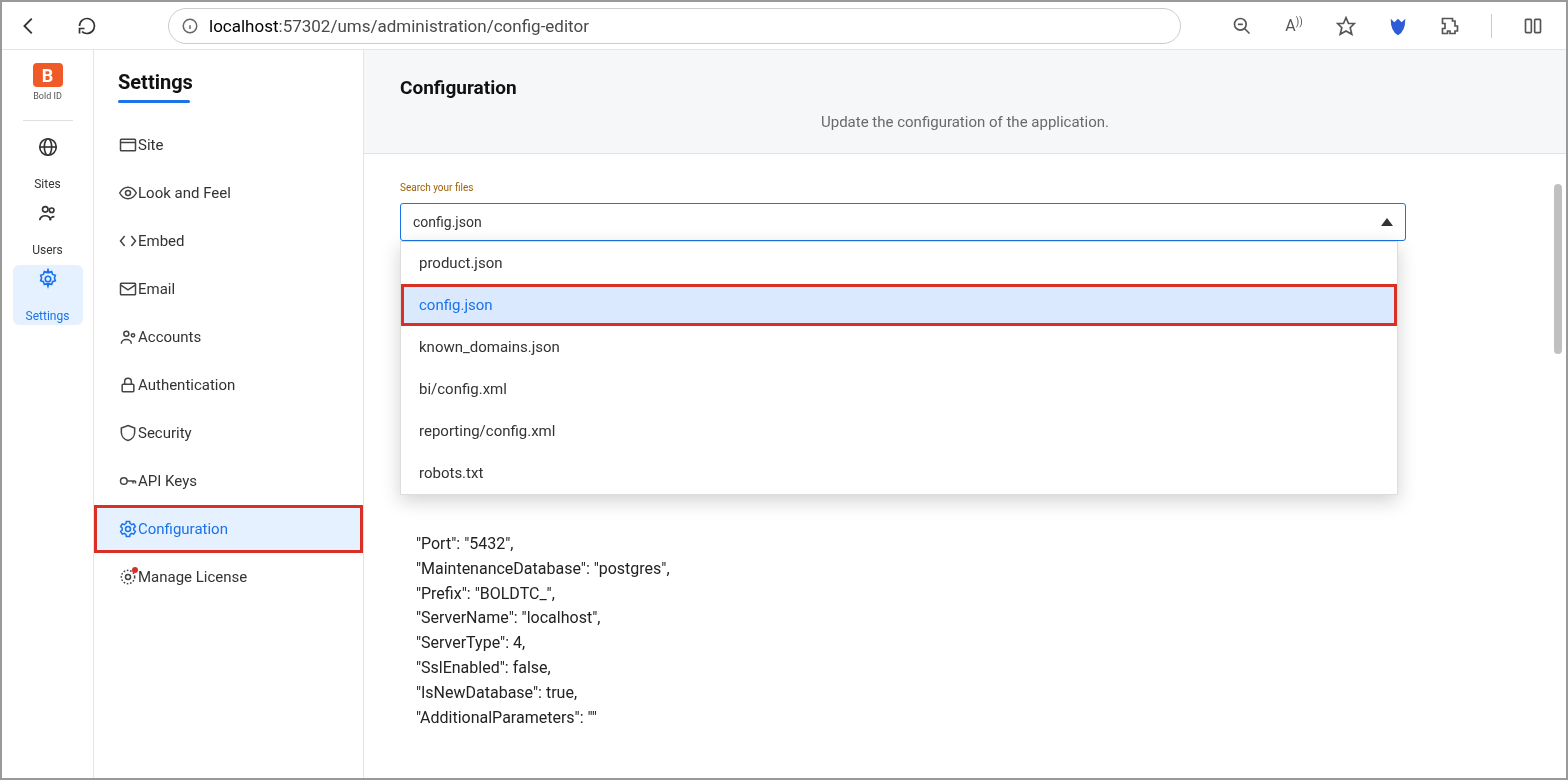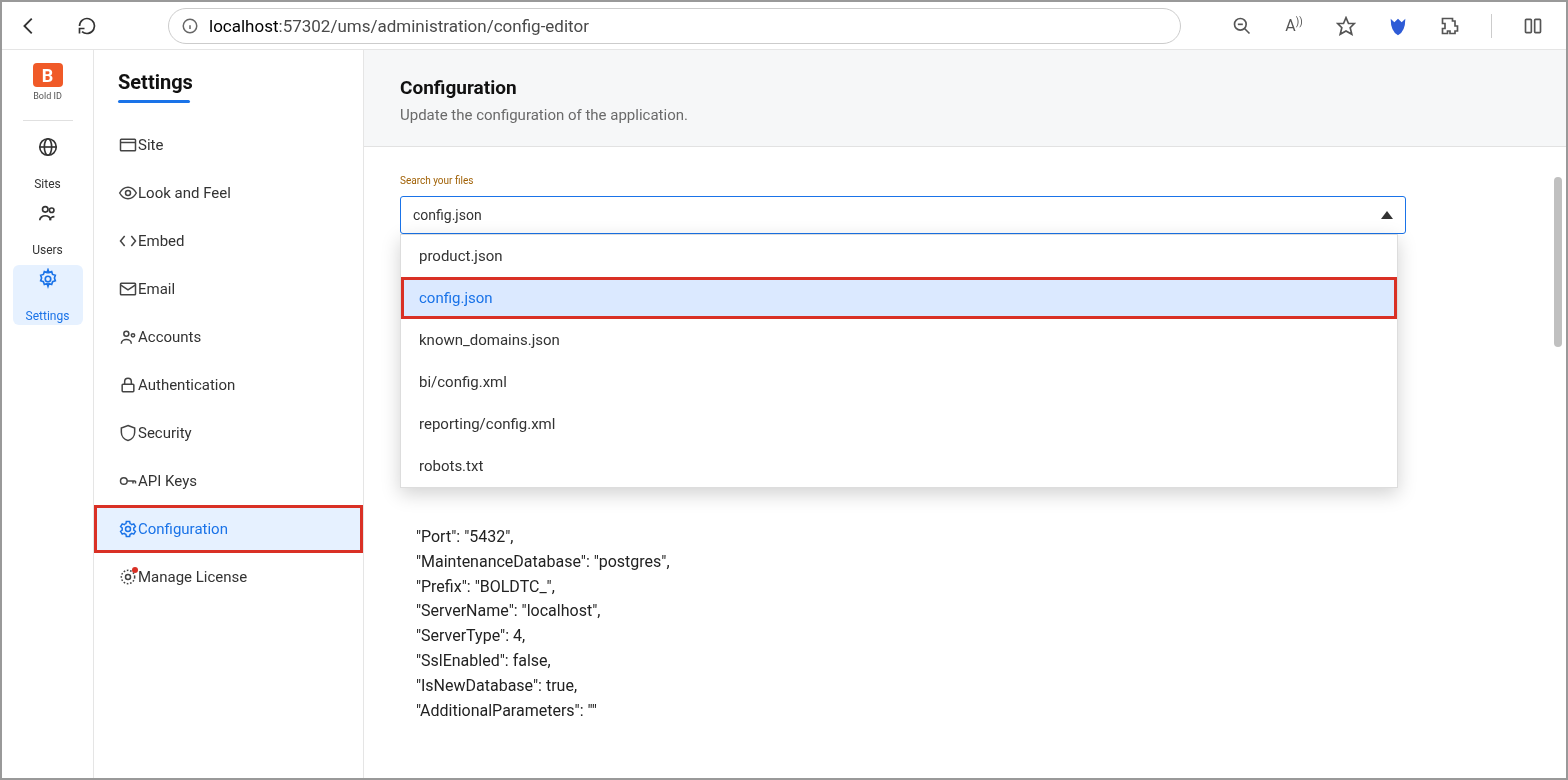--- a/index.html
+++ b/index.html
@@ -35,21 +35,21 @@
 .menu-item svg { width: 20px; height: 20px; flex: none; color: #444; }
 .menu-item.active { background: #e6f1ff; color: #1a73e8; }
 .menu-item.active svg { color: #1a73e8; }
 .menu-item .badge-dot { width: 6px; height: 6px; background: #d93025; border-radius: 50%; position: absolute; margin-left: 14px; margin-top: -14px; }
 .menu-item.highlight-red { outline: 3px solid #d93025; outline-offset: -3px; }
 
 
 .main { flex: 1; background: #f6f7f8; display: flex; flex-direction: column; overflow: hidden; }
 .main-header { padding: 26px 36px 22px; }
 .main-header h1 { font-size: 19px; font-weight: 700; color: #111; }
-.main-header p { font-size: 15px; color: #6a6a6a; margin-top: 7px; }
+.main-header p { font-size: 15px; color: #6a6a6a; margin-top: 14px; text-align: center; }
 .main-divider { border: none; border-top: 1px solid #e2e2e2; }
 .main-body { flex: 1; background: #fff; margin: 0; padding: 28px 36px 0; overflow: hidden; position: relative; }
 .field-label { font-size: 10px; color: #a16207; margin-bottom: 10px; }
 
 .select-wrap { position: relative; width: 1006px; }
 .combo { height: 38px; border: 1px solid #1a73e8; border-radius: 3px; padding: 0 12px; display: flex; align-items: center; justify-content: space-between; cursor: pointer; font-size: 14px; color: #333; }
 .combo .triangle { width: 0; height: 0; border-left: 6px solid transparent; border-right: 6px solid transparent; border-bottom: 8px solid #333; }
 .dropdown { position: absolute; top: 38px; left: 0; right: 8px; background: #fff; border: 1px solid #ddd; box-shadow: 0 6px 18px rgba(0,0,0,0.18); z-index: 10; }
 .dropdown .opt { padding: 12px 18px; font-size: 15px; color: #333; cursor: pointer; }
 .dropdown .opt.selected { background: #dbe9ff; color: #1a73e8; }

